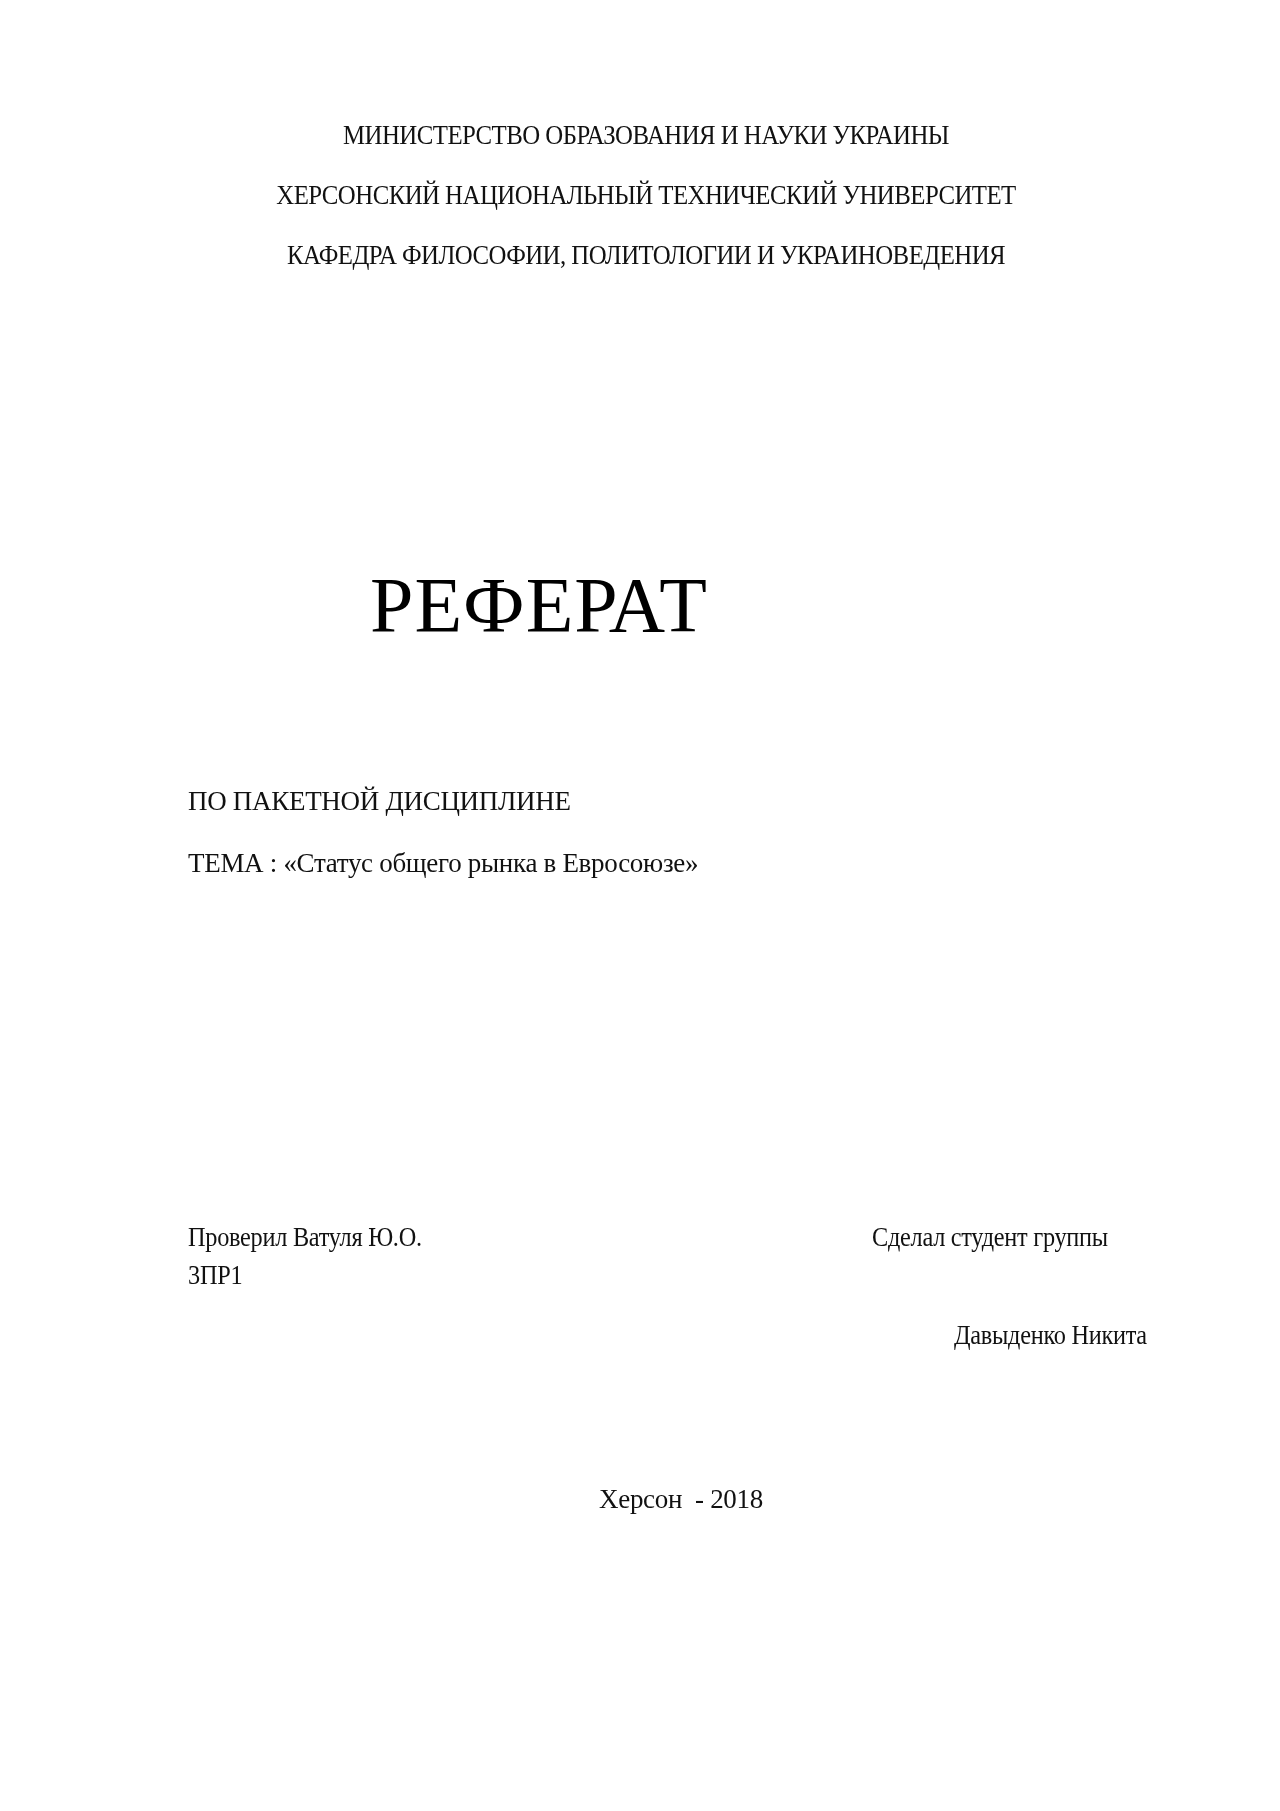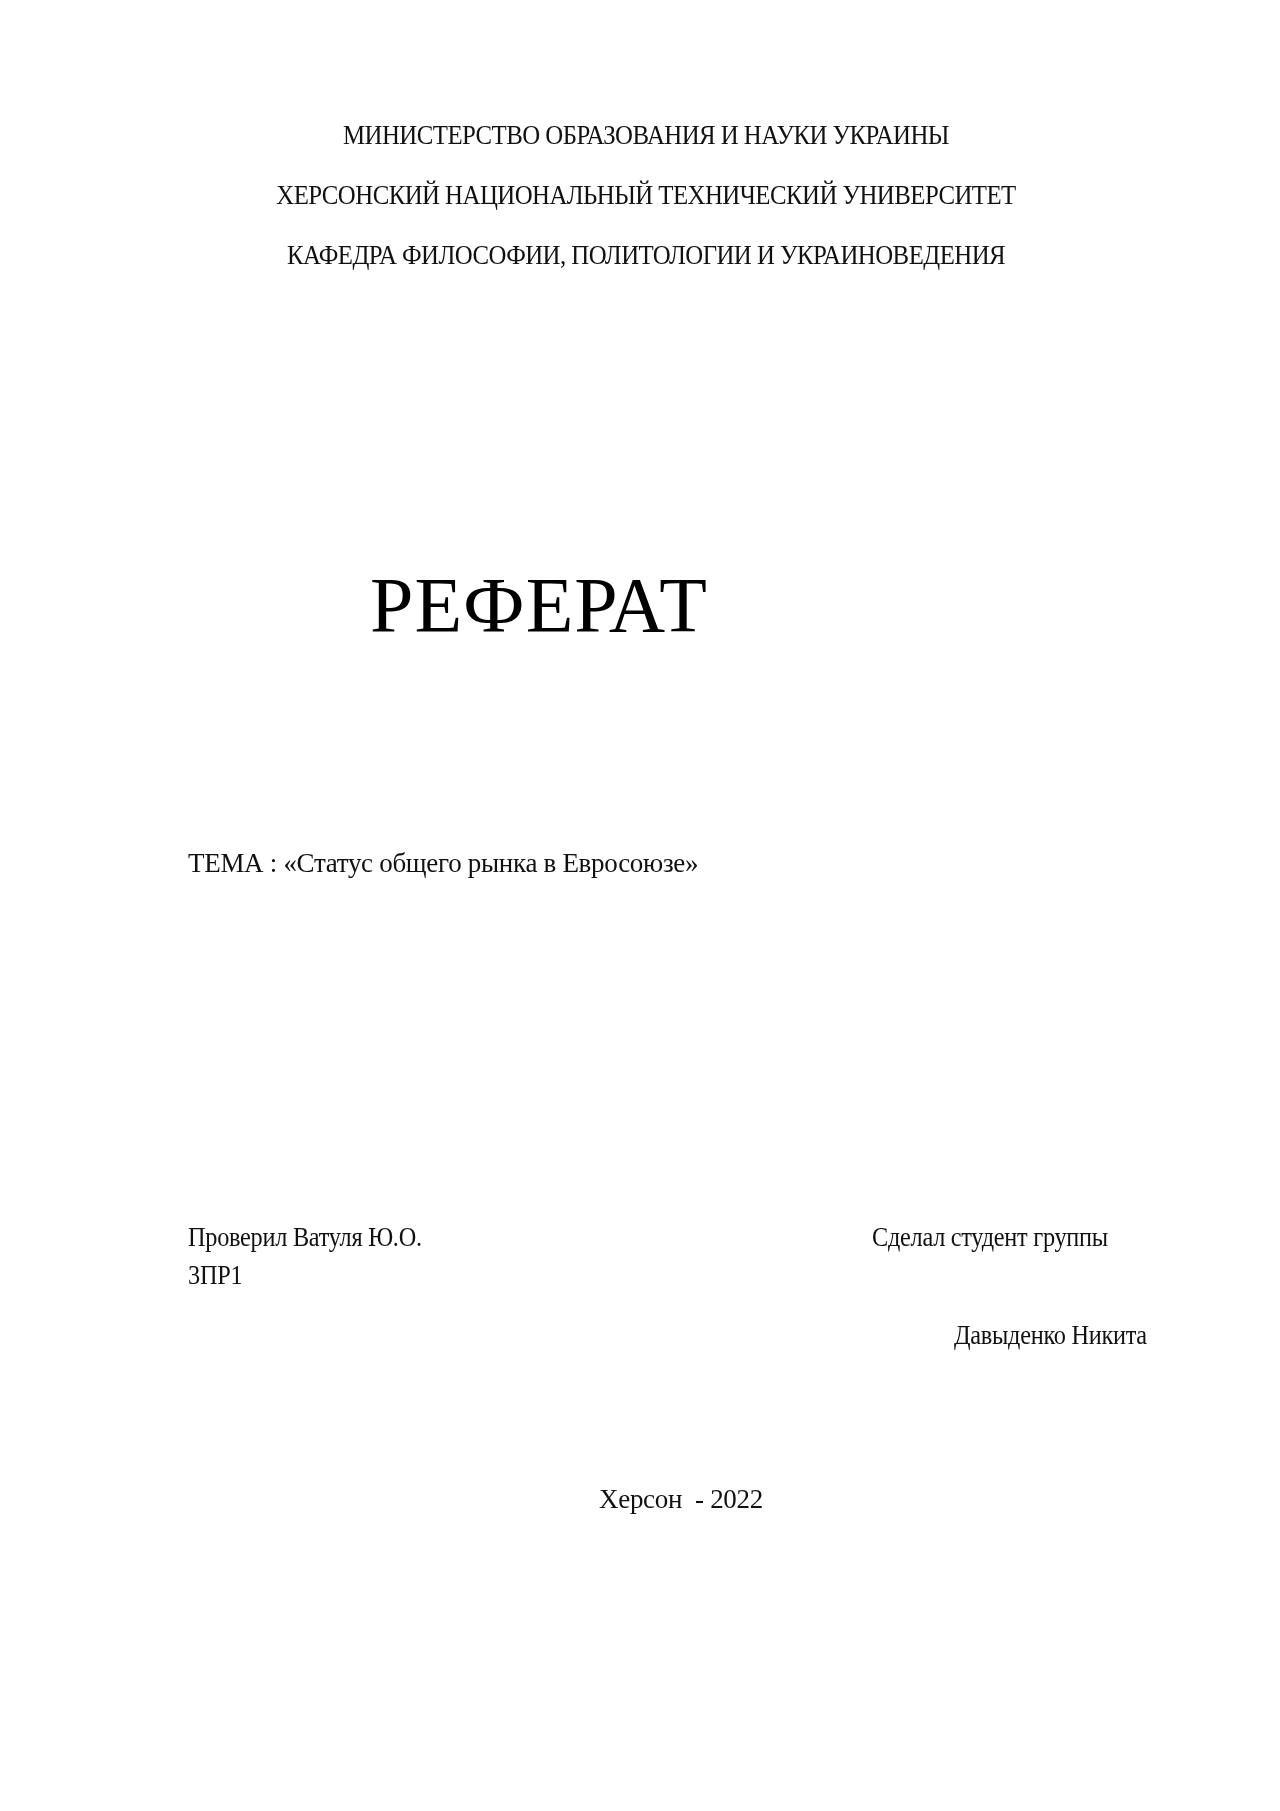--- a/index.html
+++ b/index.html
@@ -53,22 +53,23 @@
 <body>
 
 <div class="page">
 
   <div class="abs header-line" style="top:120px;">МИНИСТЕРСТВО ОБРАЗОВАНИЯ И НАУКИ УКРАИНЫ</div>
   <div class="abs header-line" style="top:180px;">ХЕРСОНСКИЙ НАЦИОНАЛЬНЫЙ ТЕХНИЧЕСКИЙ УНИВЕРСИТЕТ</div>
   <div class="abs header-line" style="top:240px;">КАФЕДРА ФИЛОСОФИИ, ПОЛИТОЛОГИИ И УКРАИНОВЕДЕНИЯ</div>
 
   <div class="abs title" style="top:560px;">РЕФЕРАТ</div>
 
+  <div class="abs body-line" style="left:182px; top:786px;">ПО ПАКЕТНОЙ ДИСЦИПЛИНЕ</div>
   <div class="abs body-line" style="left:182px; top:848px;text-align:right;">ТЕМА : «Статус общего рынка в Евросоюзе»</div>
 
   <div class="abs body-line narrow" style="left:182px; top:1222px;">Проверил Ватуля Ю.О.</div>
   <div class="abs body-line narrow" style="left:182px; top:1260px;">3ПР1</div>
   <div class="abs body-line narrow" style="left:866px; top:1222px;">Сделал студент группы</div>
   <div class="abs body-line narrow" style="left:948px; top:1320px;">Давыденко Никита</div>
 
-  <div class="abs body-line" style="left:593px; top:1484px; white-space:pre;">Херсон  - 2022</div>
+  <div class="abs body-line" style="left:593px; top:1484px; white-space:pre;">Херсон  - 2018</div>
 
 </div>
 
 </body></html>

